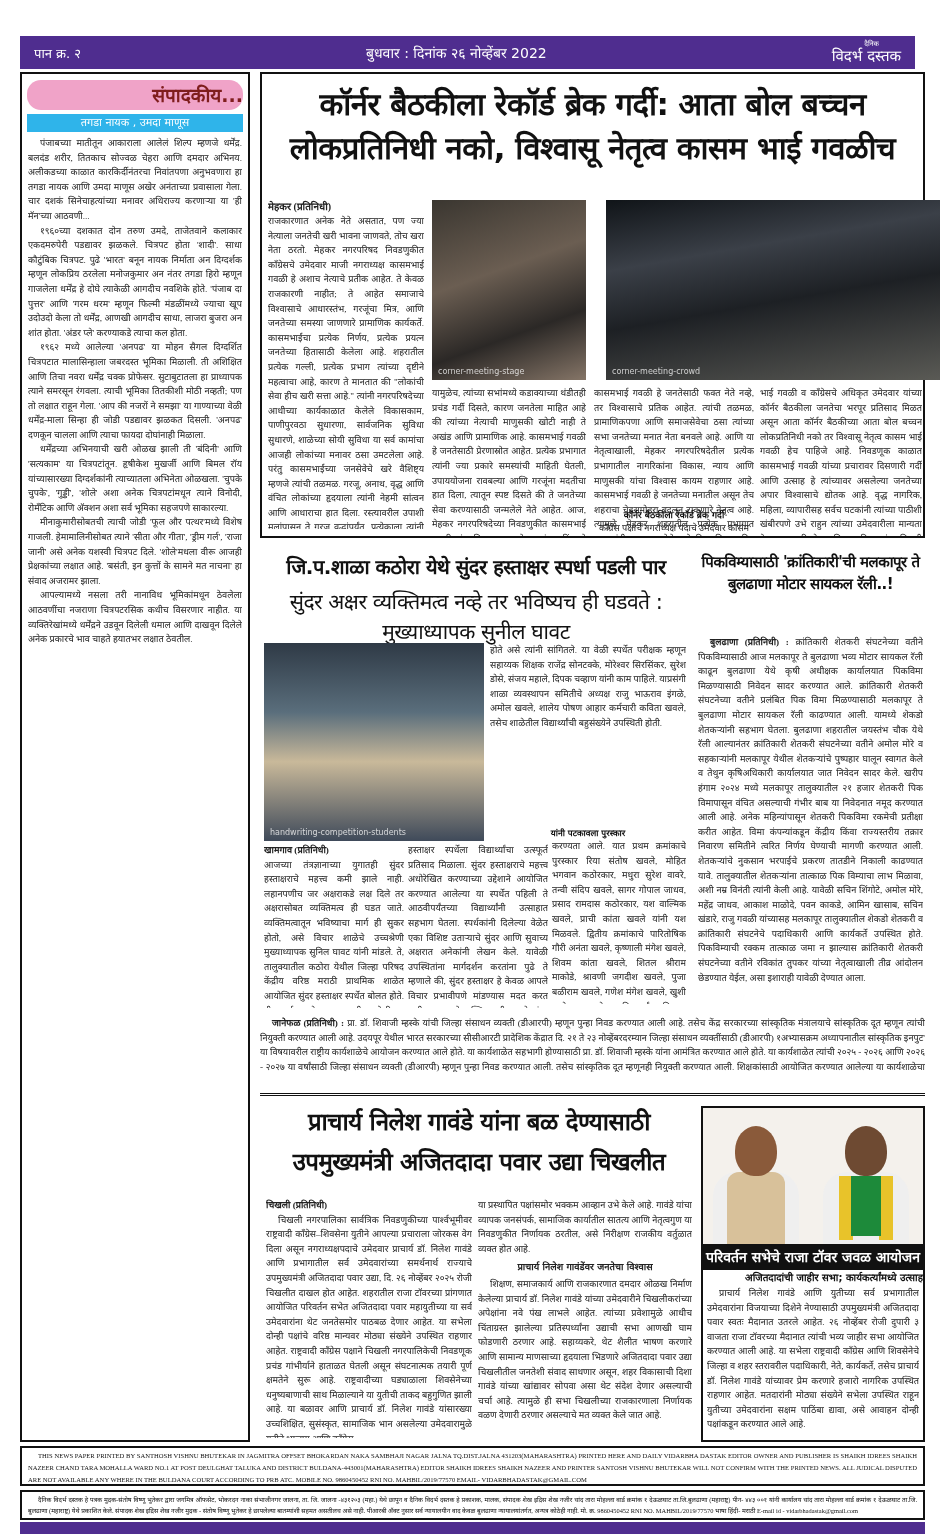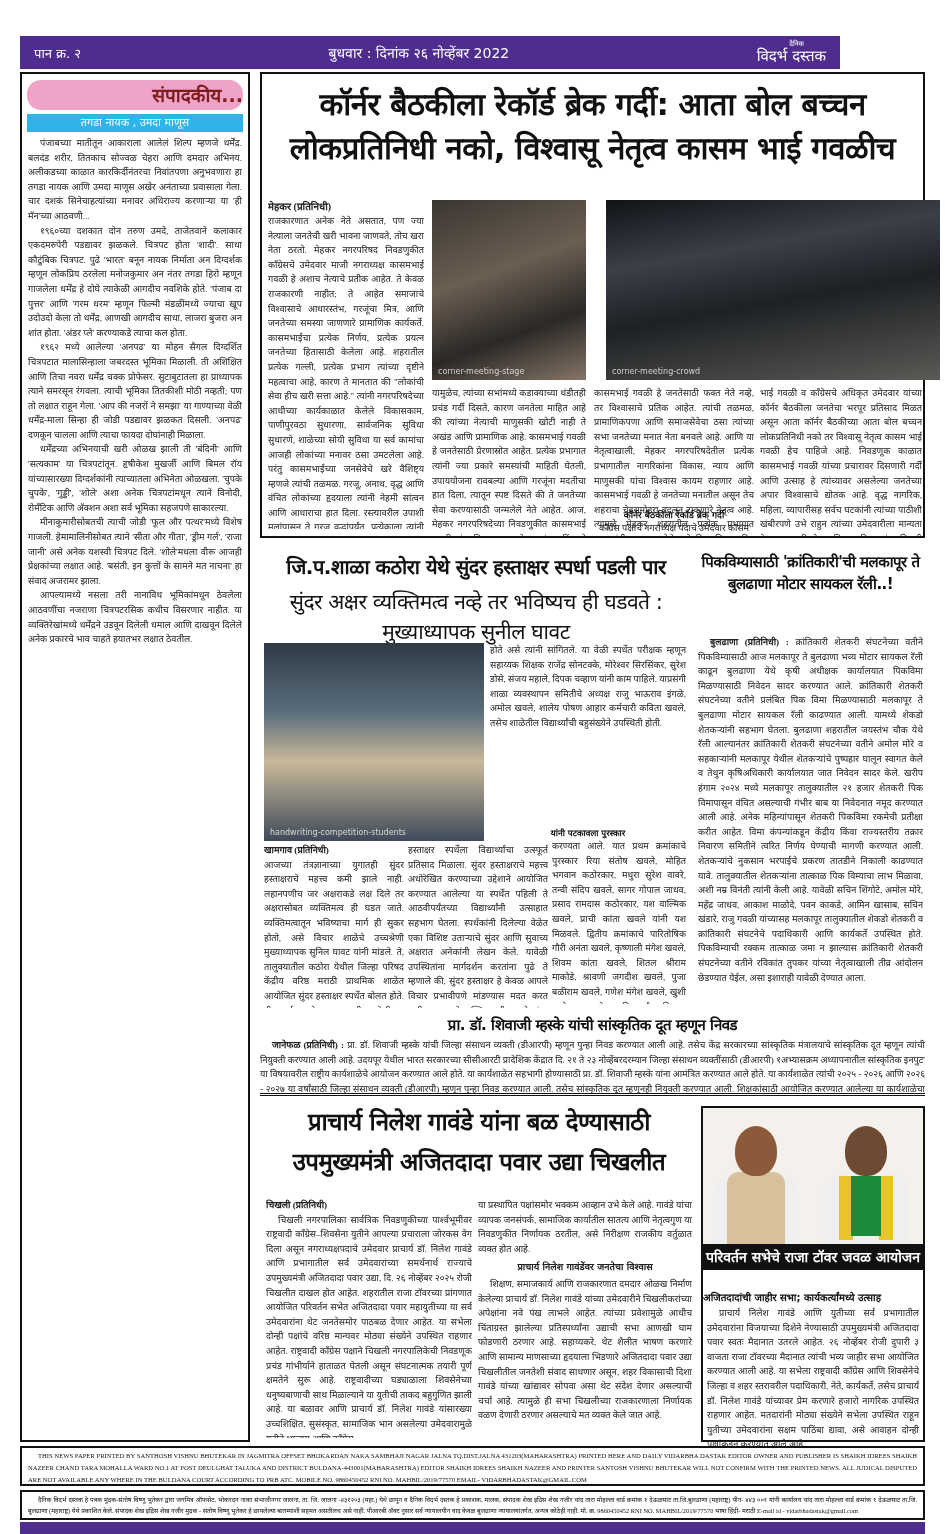--- a/index.html
+++ b/index.html
@@ -1,21 +1,21 @@
 <!DOCTYPE html>
 <html><head>
 <meta charset="utf-8">
 <style>
   * { box-sizing: border-box; margin: 0; padding: 0; }
   html, body { width: 945px; height: 1534px; background: #ffffff; overflow: hidden; }
   body { font-family: "DejaVu Serif", serif; color: #111; position: relative; }
   .abs { position: absolute; }
 
   
-  #masthead { left: 20px; top: 36px; width: 820px; height: 33px; background: #4f2d8f; color: #fff;
+  #masthead { left: 20px; top: 36px; width: 895px; height: 33px; background: #4f2d8f; color: #fff;
     display: flex; align-items: center; justify-content: space-between; padding: 0 14px; }
   #masthead .pg { font-family: "DejaVu Sans", sans-serif; font-size: 13px; }
   #masthead .date { font-family: "DejaVu Sans", sans-serif; font-size: 14px; }
   #masthead .brand { text-align: right; font-family: "DejaVu Sans", sans-serif; line-height: 1; }
   #masthead .brand small { display: block; font-size: 7px; margin-right: 22px; }
   #masthead .brand b { font-size: 15px; font-weight: normal; }
 
   .box { border: 2px solid #111; background: #fff; }
   .txt { font-family: "Liberation Serif", serif; font-size: 9.2px; line-height: 14.6px; text-align: justify; color: #222; overflow: hidden; }
   .txt p { text-indent: 12px; }
@@ -77,21 +77,21 @@
   #ad { left: 701px; top: 1106px; width: 224px; height: 336px; }
   #ad-photos { position: relative; height: 136px; background: #f4f1ec; overflow: hidden; }
   .person { position: absolute; bottom: 0; width: 98px; height: 128px; }
   .person .head { position: absolute; left: 28px; top: 10px; width: 42px; height: 50px; background: #8a5a3a; border-radius: 50% 50% 45% 45%; }
   .person .body { position: absolute; left: 6px; top: 56px; width: 86px; height: 72px; background: #efefef; border-radius: 24px 24px 0 0; }
   .person .vest { position: absolute; left: 20px; top: 56px; width: 58px; height: 72px; background: #d8c19a; border-radius: 12px 12px 0 0; }
   .person .scarf-l { position: absolute; left: 22px; top: 60px; width: 14px; height: 64px; background: #e8c32a; }
   .person .scarf-r { position: absolute; left: 62px; top: 60px; width: 14px; height: 64px; background: #e8c32a; }
   .person .scarf-g { position: absolute; left: 34px; top: 60px; width: 30px; height: 60px; background: #1d8a3a; }
   #ad-banner { background: #111; color: #fff; font-family: "DejaVu Sans", sans-serif; font-size: 14px; text-align: center; height: 26px; line-height: 26px; font-weight: bold; }
-  #ad-sub { text-align: left; font-size: 10px; font-weight: bold; margin-top: 20px; font-family: "DejaVu Sans", sans-serif; }
+  #ad-sub { text-align: right; font-size: 10px; font-weight: bold; margin-top: 0; font-family: "DejaVu Sans", sans-serif; }
   #ad-body { margin: 2px 4px 0; height: 160px; }
 
   
   #imprint-en { left: 20px; top: 1446px; width: 905px; height: 40px; font-family: "Liberation Serif", serif; font-size: 6.6px; line-height: 12px; padding: 2px 6px; text-align: justify; text-indent: 10px; text-transform: uppercase; }
   #imprint-mr { left: 20px; top: 1490px; width: 905px; height: 30px; font-family: "Liberation Serif", serif; font-size: 6.4px; line-height: 11px; padding: 2px 6px; text-align: justify; text-indent: 10px; }
   #footer-bar { left: 20px; top: 1522px; width: 905px; height: 12px; background: #4f2d8f; }
 </style>
 </head>
 <body>
 
@@ -159,21 +159,20 @@
 
 <article id="story3" class="abs">
   <h2 id="s3-head" class="headline">पिकविम्यासाठी 'क्रांतिकारी'ची मलकापूर ते बुलढाणा मोटार सायकल रॅली..!</h2>
   <div id="s3-body" class="abs txt">
     <p><b>बुलढाणा (प्रतिनिधी) :</b>
     <span>क्रांतिकारी शेतकरी संघटनेच्या वतीने पिकविम्यासाठी आज मलकापूर ते बुलढाणा भव्य मोटार सायकल रॅली काढून बुलढाणा येथे कृषी अधीक्षक कार्यालयात पिकविमा मिळण्यासाठी निवेदन सादर करण्यात आले. क्रांतिकारी शेतकरी संघटनेच्या वतीने प्रलंबित पिक विमा मिळण्यासाठी मलकापूर ते बुलढाणा मोटार सायकल रॅली काढण्यात आली. यामध्ये शेकडो शेतकऱ्यांनी सहभाग घेतला. बुलढाणा शहरातील जयस्तंभ चौक येथे रॅली आल्यानंतर क्रांतिकारी शेतकरी संघटनेच्या वतीने अमोल मोरे व सहकाऱ्यांनी मलकापूर येथील शेतकऱ्यांचे पुष्पहार घालून स्वागत केले व तेथुन कृषिअधिकारी कार्यालयात जात निवेदन सादर केले. खरीप हंगाम २०२४ मध्ये मलकापूर तालुक्यातील २१ हजार शेतकरी पिक विमापासून वंचित असल्याची गंभीर बाब या निवेदनात नमूद करण्यात आली आहे. अनेक महिन्यांपासून शेतकरी पिकविमा रकमेची प्रतीक्षा करीत आहेत. विमा कंपन्यांकडून केंद्रीय किंवा राज्यस्तरीय तक्रार निवारण समितीने त्वरित निर्णय घेण्याची मागणी करण्यात आली. शेतकऱ्यांचे नुकसान भरपाईचे प्रकरण तातडीने निकाली काढण्यात यावे. तालुक्यातील शेतकऱ्यांना तात्काळ पिक विम्याचा लाभ मिळावा, अशी नम्र विनंती त्यांनी केली आहे. यावेळी सचिन शिंगोटे, अमोल मोरे, महेंद्र जाधव, आकाश माळोदे, पवन काकडे, आमिन खासाब, सचिन खंडारे, राजु गवळी यांच्यासह मलकापूर तालुक्यातील शेकडो शेतकरी व क्रांतिकारी संघटनेचे पदाधिकारी आणि कार्यकर्ते उपस्थित होते. पिकविम्याची रक्कम तात्काळ जमा न झाल्यास क्रांतिकारी शेतकरी संघटनेच्या वतीने रविकांत तुपकर यांच्या नेतृत्वाखाली तीव्र आंदोलन छेडण्यात येईल, असा इशाराही यावेळी देण्यात आला.</span></p>
   </div>
 </article>
 
 <article id="story4" class="abs">
-  <h3 id="s4-head" class="headline">प्रा. डॉ. शिवाजी म्हस्के यांची सांस्कृतिक दूत म्हणून निवड</h3>
   <div id="s4-body" class="txt">
     <p><b>जानेफळ (प्रतिनिधी) :</b>
     <span>प्रा. डॉ. शिवाजी म्हस्के यांची जिल्हा संसाधन व्यक्ती (डीआरपी) म्हणून पुन्हा निवड करण्यात आली आहे. तसेच केंद्र सरकारच्या सांस्कृतिक मंत्रालयाचे सांस्कृतिक दूत म्हणून त्यांची नियुक्ती करण्यात आली आहे. उदयपूर येथील भारत सरकारच्या सीसीआरटी प्रादेशिक केंद्रात दि. २१ ते २३ नोव्हेंबरदरम्यान जिल्हा संसाधन व्यक्तींसाठी (डीआरपी) १अभ्यासक्रम अध्यापनातील सांस्कृतिक इनपुट' या विषयावरील राष्ट्रीय कार्यशाळेचे आयोजन करण्यात आले होते. या कार्यशाळेत सहभागी होण्यासाठी प्रा. डॉ. शिवाजी म्हस्के यांना आमंत्रित करण्यात आले होते. या कार्यशाळेत त्यांची २०२५ - २०२६ आणि २०२६ - २०२७ या वर्षांसाठी जिल्हा संसाधन व्यक्ती (डीआरपी) म्हणून पुन्हा निवड करण्यात आली. तसेच सांस्कृतिक दूत म्हणूनही नियुक्ती करण्यात आली. शिक्षकांसाठी आयोजित करण्यात आलेल्या या कार्यशाळेचा प्राथमिक उद्देश डीआरपींना तळागाळातील सांस्कृतिक शिक्षणाला चालना देण्यासाठी आणि सीसीआरटीचे राष्ट्रीय सांस्कृतिक राजदूत म्हणून काम करण्यासाठी सक्षम करणे हा होता.</span></p>
   </div>
 </article>
 
 <article id="story5" class="abs">
   <h1 id="s5-head" class="headline">
     <span>प्राचार्य निलेश गावंडे यांना बळ देण्यासाठी</span><br>
     <span>उपमुख्यमंत्री अजितदादा पवार उद्या चिखलीत</span>

